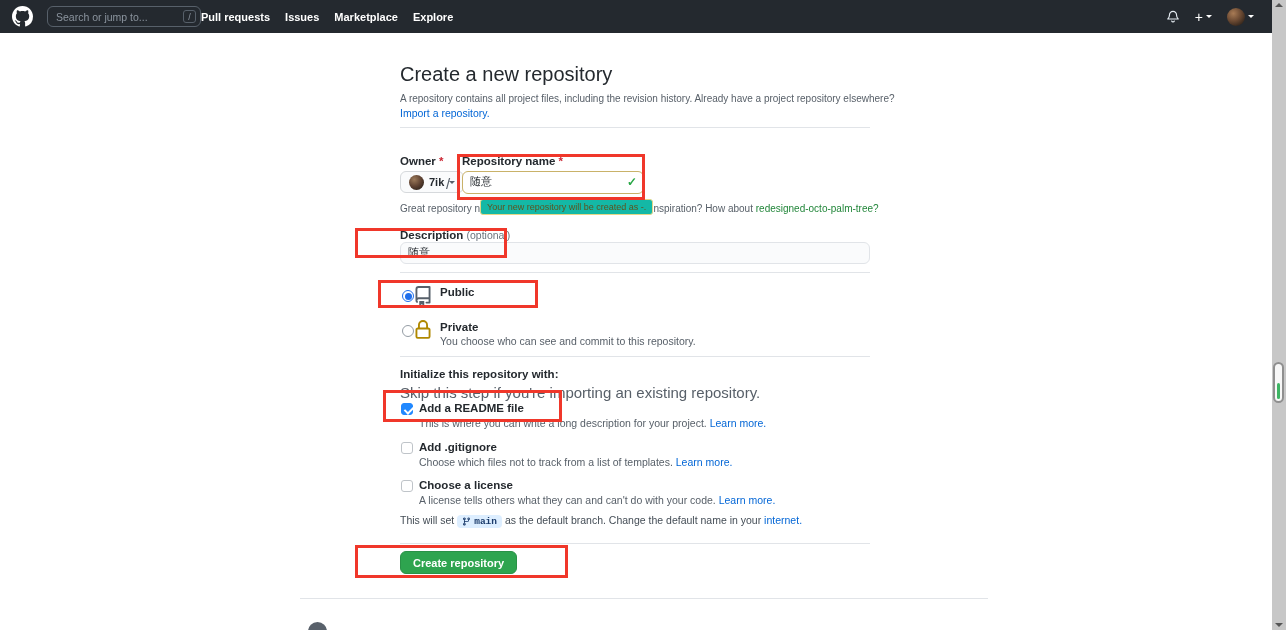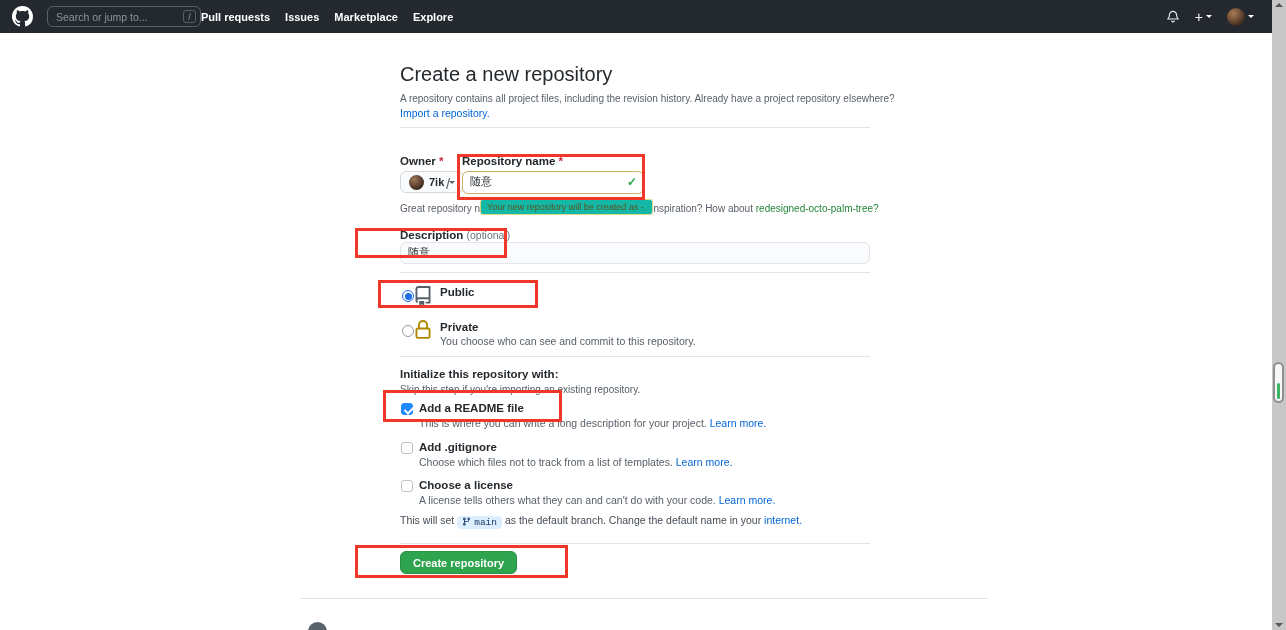--- a/index.html
+++ b/index.html
@@ -61,23 +61,23 @@
 
   .rd { position:absolute; width:12px; height:12px; border:1px solid #959da5; border-radius:50%; background:#fff; cursor:pointer; }
   .rd.selected { border-color:#1f6feb; }
   .rd.selected::after { content:""; position:absolute; inset:1.5px; background:#1f6feb; border-radius:50%; }
   .cb { position:absolute; width:12px; height:12px; border:1px solid #bfc4c9; border-radius:3px; background:#fff; cursor:pointer; }
   .cb.checked { background:#2188ff; border-color:#2188ff; }
   .cb.checked::after { content:""; position:absolute; left:3.5px; top:1px; width:4px; height:7px;
                        border:solid #fff; border-width:0 2px 2px 0; transform:rotate(45deg); }
   .vis-icon { position:absolute; width:20px; height:20px; }
 
-  .branch-badge { display:inline-flex; gap:3px; background:#ddeeff; border-radius:4px;
+  .branch-badge { display:inline-flex; align-items:center; gap:3px; background:#ddeeff; border-radius:4px;
                   padding:1px 5px; font-family:"Liberation Mono","DejaVu Sans Mono",monospace;
-                  font-size:9.5px; color:#1b3b6b; vertical-align:-2px; }
+                  font-size:9.5px; color:#1b3b6b; vertical-align:-2px;font-weight:bold; }
   .create-btn { position:absolute; height:23px; padding:0 12px; background:#2ea44f; border:1px solid #2a9147;
                 border-radius:6px; color:#fff; font-size:11px; font-weight:bold; cursor:pointer;
                 font-family:"Liberation Sans",sans-serif; }
 
   
   .anno { position:absolute; border:3px solid #f0372a; z-index:50; pointer-events:none; }
 
   
   .scrollbar { position:absolute; right:0; top:0; width:14px; height:630px; background:#c7c7c7; z-index:60; }
   .sb-arrow-up, .sb-arrow-down { position:absolute; left:3px; width:0; height:0; border:4px solid transparent; }
@@ -167,21 +167,21 @@
 
   <span class="rd" style="left:402px; top:325px;"></span>
   <svg class="vis-icon" style="left:413px; top:320px; color:#b08800;" viewBox="0 0 16 16" fill="currentColor">
     <path d="M4 4a4 4 0 0 1 8 0v2h.25c.966 0 1.75.784 1.75 1.75v5.5A1.75 1.75 0 0 1 12.25 15h-8.5A1.75 1.75 0 0 1 2 13.25v-5.5C2 6.784 2.784 6 3.75 6H4Zm8.25 3.5h-8.5a.25.25 0 0 0-.25.25v5.5c0 .138.112.25.25.25h8.5a.25.25 0 0 0 .25-.25v-5.5a.25.25 0 0 0-.25-.25ZM10.5 6V4a2.5 2.5 0 1 0-5 0v2Z"></path>
   </svg>
   <div class="abs lbl" style="left:440px; top:321px;">Private</div>
   <div class="abs sub" style="left:440px; top:335px;">You choose who can see and commit to this repository.</div>
   <div class="divider" style="left:400px; top:356px; width:470px;"></div>
 
   <div class="abs lbl" style="left:400px; top:368px;">Initialize this repository with:</div>
-  <div class="abs" style="left:400px; top:384px; font-size:10px; color:#586069;">Skip this step if you're importing an existing repository.</div>
+  <div class="abs" style="left:400px; top:384px; font-size:15px; color:#586069;">Skip this step if you're importing an existing repository.</div>
 
   <span class="cb checked" style="left:401px; top:403px;"></span>
   <div class="abs lbl" style="left:419px; top:402px;">Add a README file</div>
   <div class="abs sub" style="left:419px; top:417px;">
     <span>This is where you can write a long description for your project.</span>
     <span class="link">Learn more.</span>
   </div>
 
   <span class="cb" style="left:401px; top:442px;"></span>
   <div class="abs lbl" style="left:419px; top:441px;">Add .gitignore</div>

